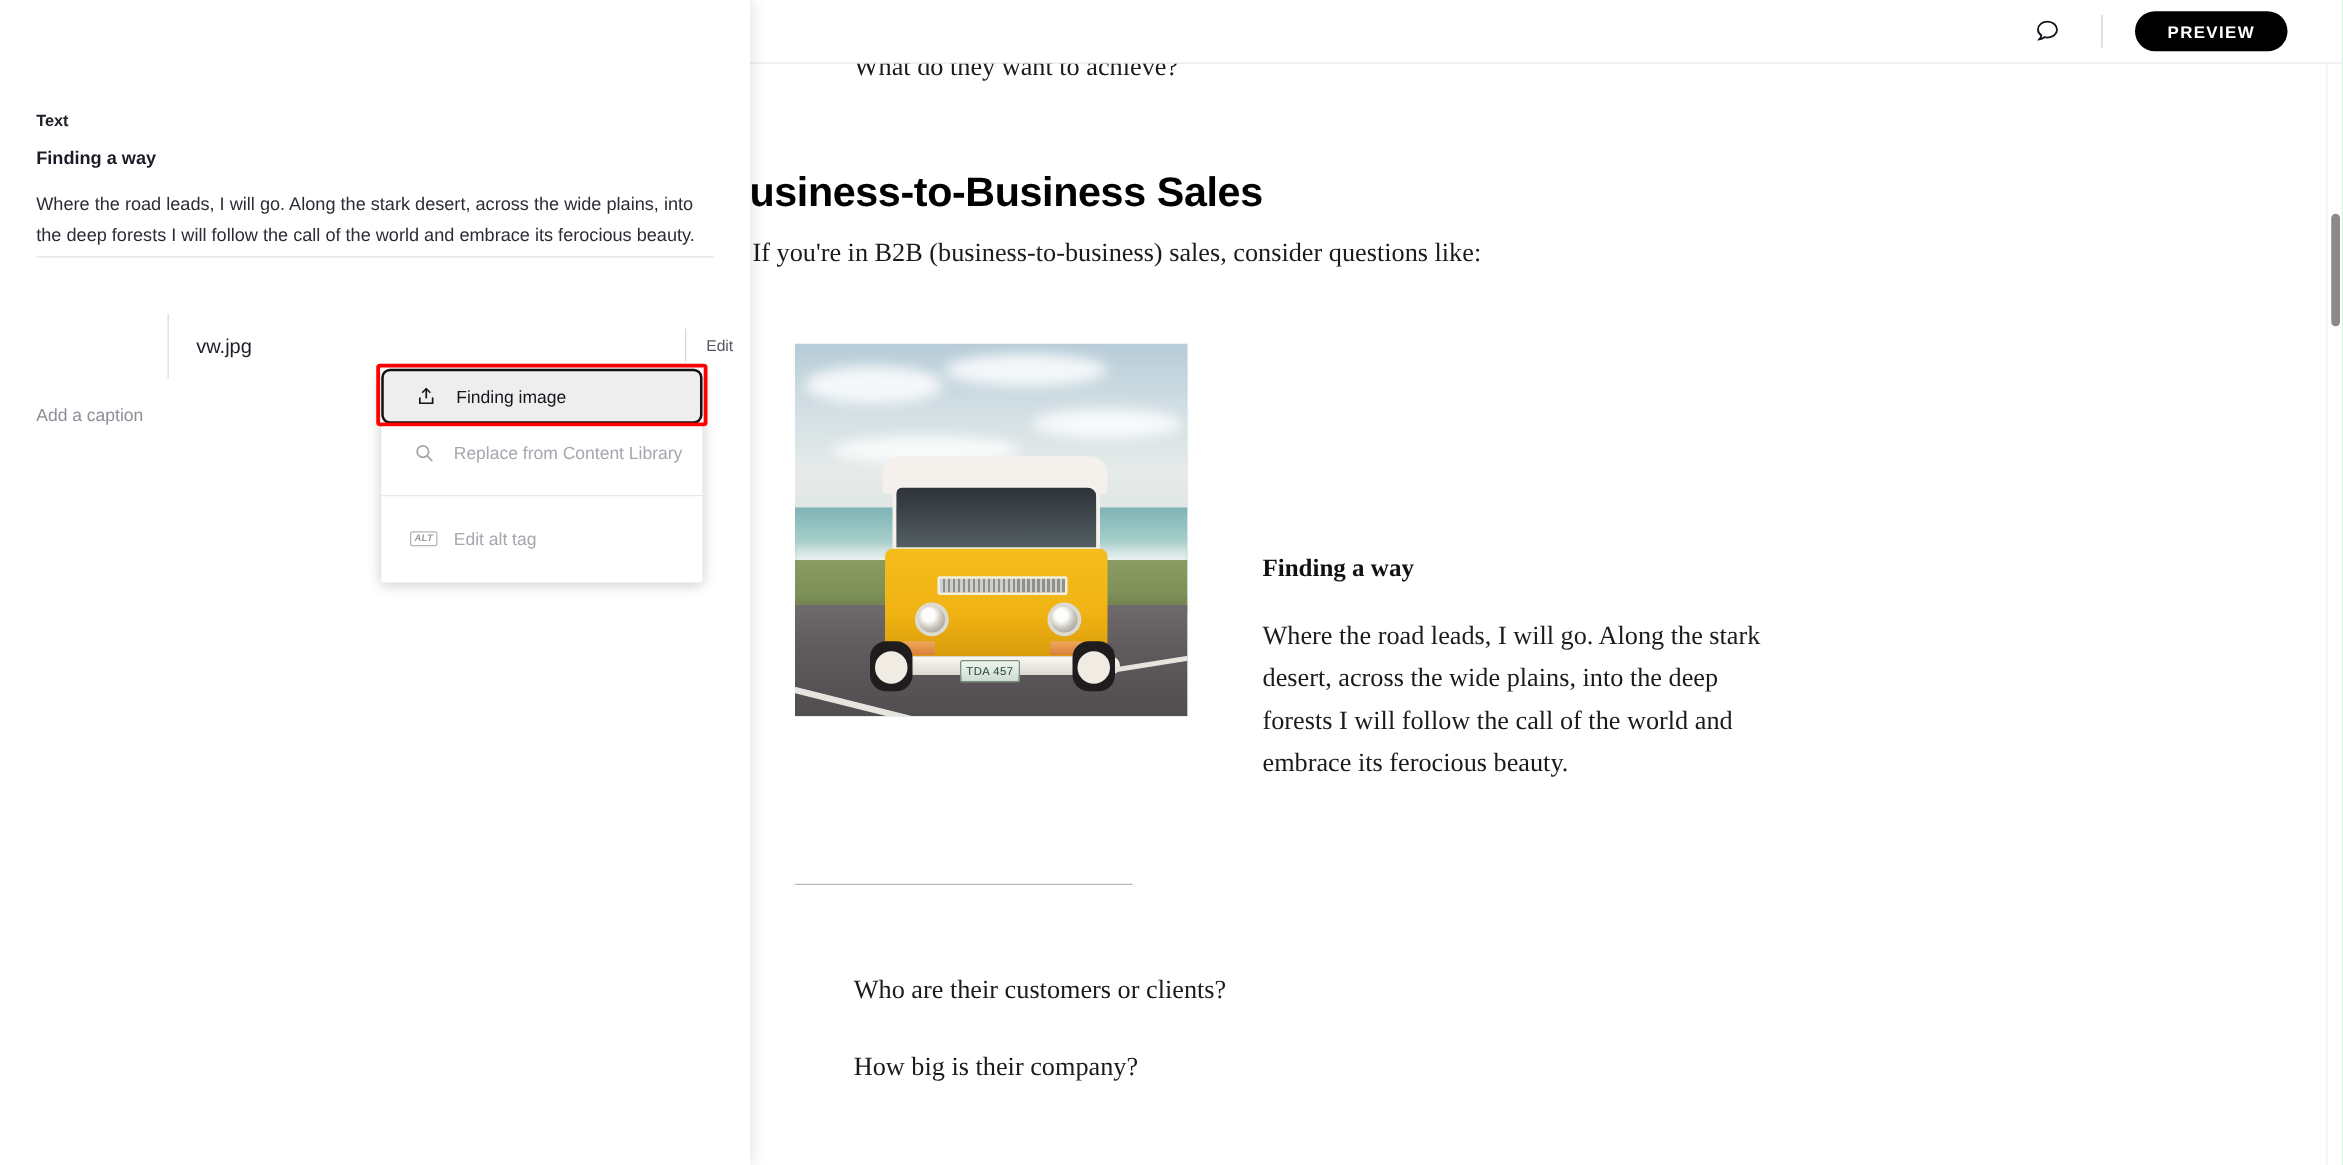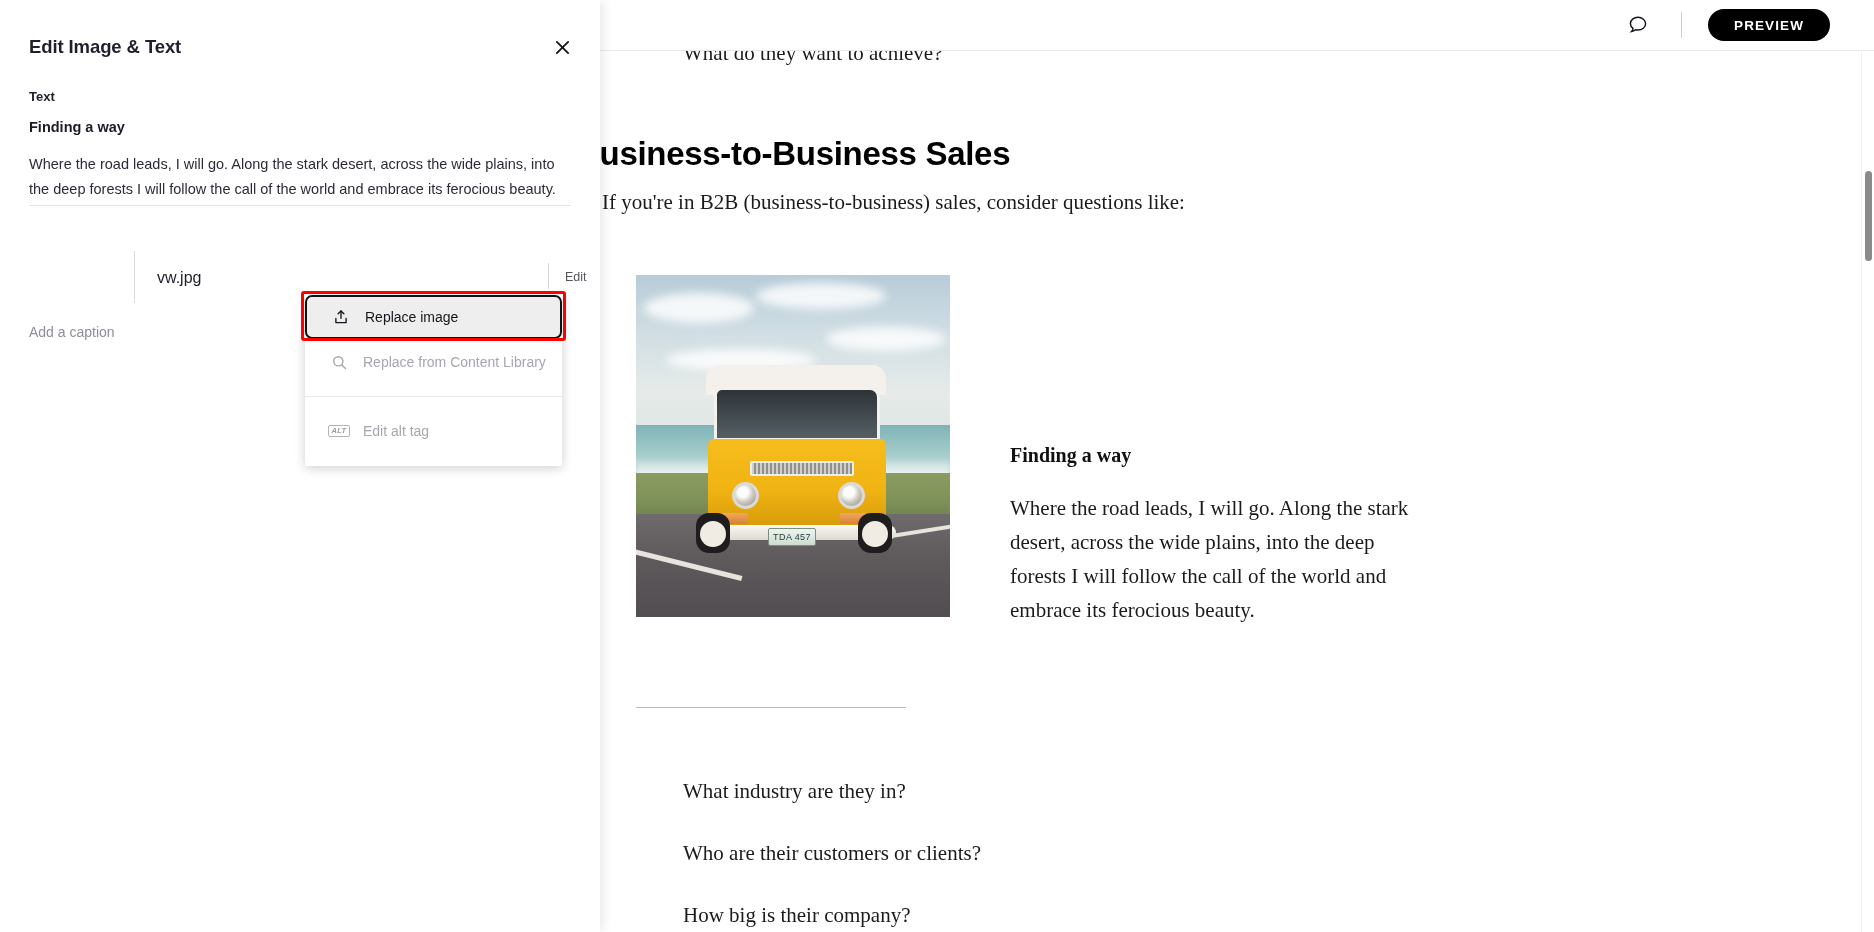--- a/index.html
+++ b/index.html
@@ -108,21 +108,21 @@
     font-family: "Liberation Serif", serif;
     font-size: 21px;
     color: #1b1b1b;
     white-space: nowrap;
   }
 
   
   .bus-photo {
     position: absolute;
     left: 600px; top: 224px;
-    width: 314px; height: 342px;
+    width: 314px; height: 298px;
     overflow: hidden;
     background: #cfd8dd;
   }
   .bp-sky {
     position: absolute; left: 0; top: 0; width: 100%; height: 46%;
     background: linear-gradient(#b7ccd8 0%, #cfdde3 35%, #e6ebe9 75%, #dfe6e4 100%);
   }
   .bp-cloud {
     position: absolute;
     background: rgba(255,255,255,0.82);
@@ -474,45 +474,35 @@
             <div class="bus-wheel" style="left:170px;"></div>
           </div>
         </div>
 
         <div class="side-head">Finding a way</div>
         <div class="side-body">Where the road leads, I will go. Along the stark desert, across the wide plains, into the deep forests I will follow the call of the world and embrace its ferocious beauty.</div>
 
         <div class="hr-content"></div>
 
         <div class="q-list">
-          <div class="q-item">What industry are they in?</div>
           <div class="q-item">Who are their customers or clients?</div>
           <div class="q-item">How big is their company?</div>
 
         </div>
 
       </div>
     </div>
 
     <div class="scrollbar-track">
       <div class="scrollbar-thumb"></div>
     </div>
   </div>
 
   <div class="panel">
 
-    <div class="panel-head">
-      <div class="panel-title">Edit Image &amp; Text</div>
-      <div class="panel-close">
-        <svg width="15" height="15" viewBox="0 0 16 16" stroke="#10101a" stroke-width="1.9" stroke-linecap="round">
-          <line x1="2" y1="2" x2="14" y2="14"></line>
-          <line x1="14" y1="2" x2="2" y2="14"></line>
-        </svg>
-      </div>
-    </div>
 
     <div class="label-text">Text</div>
     <div class="rt-head">Finding a way</div>
     <div class="rt-body">Where the road leads, I will go. Along the stark desert, across the wide plains, into the deep forests I will follow the call of the world and embrace its ferocious beauty.</div>
     <div class="panel-hr"></div>
 
     <div class="file-row">
       <div class="thumb-wrap">
         
       </div>
@@ -527,21 +517,21 @@
     <div class="menu">
 
       <div class="menu-item is-highlight">
         <span class="mi-icon">
           <svg width="16" height="16" viewBox="0 0 20 20" fill="none" stroke="#15151d" stroke-width="1.7" stroke-linecap="round" stroke-linejoin="round">
             <path d="M10 2.5 L10 11.5"></path>
             <path d="M6.4 6 L10 2.5 L13.6 6"></path>
             <path d="M3.6 11.8 L3.6 17 L16.4 17 L16.4 11.8"></path>
           </svg>
         </span>
-        <span>Replace image</span>
+        <span>Finding image</span>
       </div>
 
       <div class="menu-item">
         <span class="mi-icon">
           <svg width="17" height="17" viewBox="0 0 20 20" fill="none" stroke="#a6a6ae" stroke-width="1.7" stroke-linecap="round">
             <circle cx="8.6" cy="8.6" r="5.4"></circle>
             <line x1="12.6" y1="12.6" x2="17" y2="17"></line>
           </svg>
         </span>
         <span>Replace from Content Library</span>

